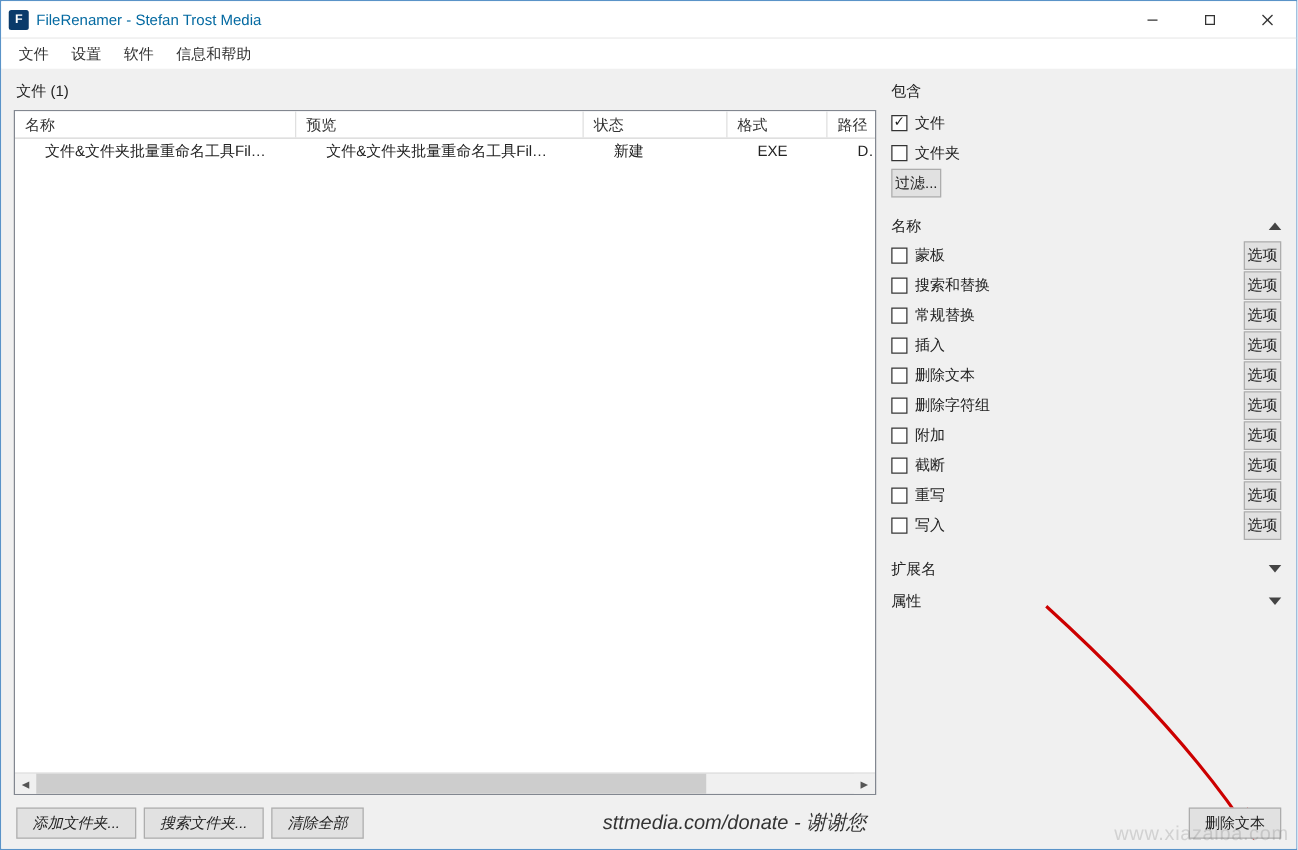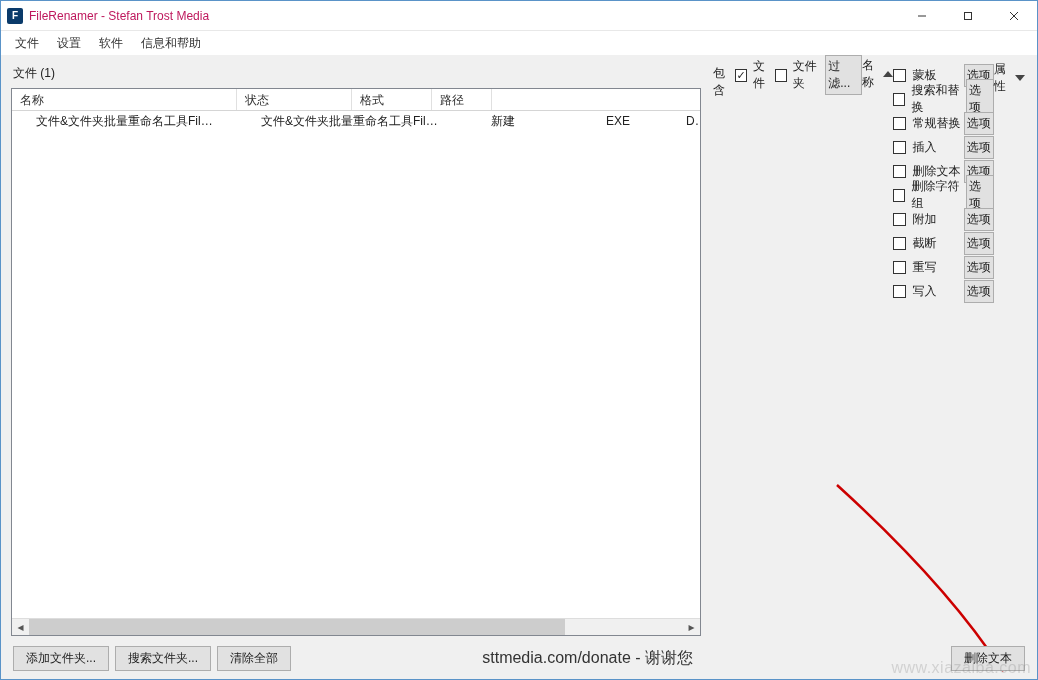--- a/index.html
+++ b/index.html
@@ -1,20 +1,20 @@
 <!DOCTYPE html>
 <html><head>
 <meta charset="utf-8">
 <style>
 * { box-sizing: border-box; margin: 0; padding: 0; font-family: "Microsoft YaHei", "Segoe UI", Tahoma, sans-serif; font-size: 12px; }
 html, body { width: 1038px; height: 680px; overflow: hidden; background: #fff; }
 .window { width: 1038px; height: 680px; border: 1px solid #5a93c8; display: flex; flex-direction: column; background: #fff; }
 .titlebar { height: 30px; display: flex; align-items: center; padding-left: 6px; background: #fff; border-bottom: 1px solid #e8e8e8; }
 .app-icon { width: 16px; height: 16px; background: #0a3a6a; display: inline-flex; align-items: center; justify-content: center; color: #fff; font-weight: bold; font-size: 10px; border-radius: 2px; margin-right: 6px; }
-.title-text { color: #be185d; font-size: 12px; }
+.title-text { color: #0369a1; font-size: 12px; }
 .win-controls { margin-left: auto; display: flex; height: 100%; }
 .win-btn { width: 46px; height: 100%; display: flex; align-items: center; justify-content: center; color: #333; font-size: 11px; }
 .menubar { height: 24px; display: flex; align-items: center; padding: 0 6px; background: #fff; color: #333; border-bottom: 0; gap: 2px; }
 .menu-item { padding: 2px 8px; }
 .content { flex: 1; display: flex; background: #f0f0f0; }
 .left-pane { flex: 1; display: flex; flex-direction: column; padding: 8px 6px 8px 10px; min-width: 0; }
 .left-header { padding: 2px 0 6px 2px; font-size: 12px; color: #222; }
 .table-wrap { flex: 1; background: #fff; border: 1px solid #828790; overflow: hidden; display: flex; flex-direction: column; }
 .thead { display: flex; background: #fff; border-bottom: 1px solid #d5d5d5; height: 22px; align-items: stretch; }
 .th { padding: 3px 8px; color: #333; border-right: 1px solid #e0e0e0; white-space: nowrap; overflow: hidden; text-overflow: ellipsis; }
@@ -23,25 +23,25 @@
 .td { padding: 2px 24px; color: #222; white-space: nowrap; overflow: hidden; text-overflow: ellipsis; }
 .col-name { width: 225px; flex: 0 0 225px; }
 .col-preview { width: 230px; flex: 0 0 230px; }
 .col-status { width: 115px; flex: 0 0 115px; }
 .col-format { width: 80px; flex: 0 0 80px; }
 .col-path { width: 60px; flex: 0 0 60px; }
 .hscroll { height: 17px; background: #f0f0f0; border-top: 1px solid #ddd; position: relative; display: flex; align-items: center; }
 .hscroll .arrow { width: 17px; height: 17px; background: #f0f0f0; display: flex; align-items: center; justify-content: center; color: #555; }
 .hscroll .track { flex: 1; height: 17px; position: relative; }
 .hscroll .thumb { position: absolute; left: 0; top: 0; width: 82%; height: 17px; background: #cdcdcd; }
-.bottom-bar { display: flex; align-items: center; padding: 10px 2px 0 2px; gap: 6px; }
+.bottom-bar { display: flex; align-items: center; padding: 10px 2px 0 2px; gap: 6px; font-style: italic; }
 .btn { background: #e1e1e1; border: 1px solid #adadad; padding: 3px 12px; color: #222; min-height: 23px; display: inline-flex; align-items: center; justify-content: center; }
 .btn.small { padding: 2px 2px; min-height: 21px; }
 .donate { margin-left: auto; color: #333; font-size: 16px; padding-right: 6px; }
-.right-pane { width: 330px; flex: 0 0 330px; padding: 8px 12px 8px 6px; display: flex; flex-direction: row; position: relative; }
+.right-pane { width: 330px; flex: 0 0 330px; padding: 8px 12px 8px 6px; display: flex; flex-direction: column; position: relative; }
 .section-title { font-size: 12px; color: #222; padding: 2px 0 4px 0; font-weight: normal; }
 .chk-row { display: flex; align-items: center; height: 24px; }
 .chk { width: 13px; height: 13px; border: 1px solid #333; margin-right: 6px; display: inline-flex; align-items: center; justify-content: center; background: #fff; }
 .chk.checked::after { content: "✓"; font-size: 11px; color: #222; line-height: 1; }
 .chk-label { color: #222; }
 .opt-btn { margin-left: auto; }
 .spacer { height: 12px; }
 .collapse-row { display: flex; align-items: center; height: 22px; }
 .caret { margin-left: auto; width: 0; height: 0; border-left: 5px solid transparent; border-right: 5px solid transparent; }
 .caret.up { border-bottom: 6px solid #444; }
@@ -86,20 +86,21 @@
   </div>
 
   <div class="content">
 
     <div class="left-pane">
       <div class="left-header">文件 (1)</div>
 
       <div class="table-wrap">
         <div class="thead">
           <div class="th col-name">名称</div>
+          <div class="th col-preview">预览</div>
           <div class="th col-status">状态</div>
           <div class="th col-format">格式</div>
           <div class="th col-path">路径</div>
         </div>
         <div class="tbody">
           <div class="trow">
             <div class="td col-name">文件&amp;文件夹批量重命名工具FileR...</div>
             <div class="td col-preview">文件&amp;文件夹批量重命名工具FileRen...</div>
             <div class="td col-status">新建</div>
             <div class="td col-format">EXE</div>
@@ -194,20 +195,24 @@
           </div>
           <div class="chk-row">
             <span class="chk"></span>
             <span class="chk-label">写入</span>
             <span class="btn small opt-btn">选项</span>
           </div>
         </div>
 
       <div class="spacer"></div>
 
+      <div class="collapse-row">
+        <span class="chk-label">扩展名</span>
+        <span class="caret down"></span>
+      </div>
 
       <div class="collapse-row" style="margin-top:4px">
         <span class="chk-label">属性</span>
         <span class="caret down"></span>
       </div>
 
       <svg class="arrow-svg" style="left:120px; top:420px;" width="200" height="220">
         <defs>
           <marker id="ah" markerWidth="12" markerHeight="12" refX="9" refY="4" orient="auto">
             <path d="M0,0 L10,4 L0,8 Z" fill="#c00"></path>

